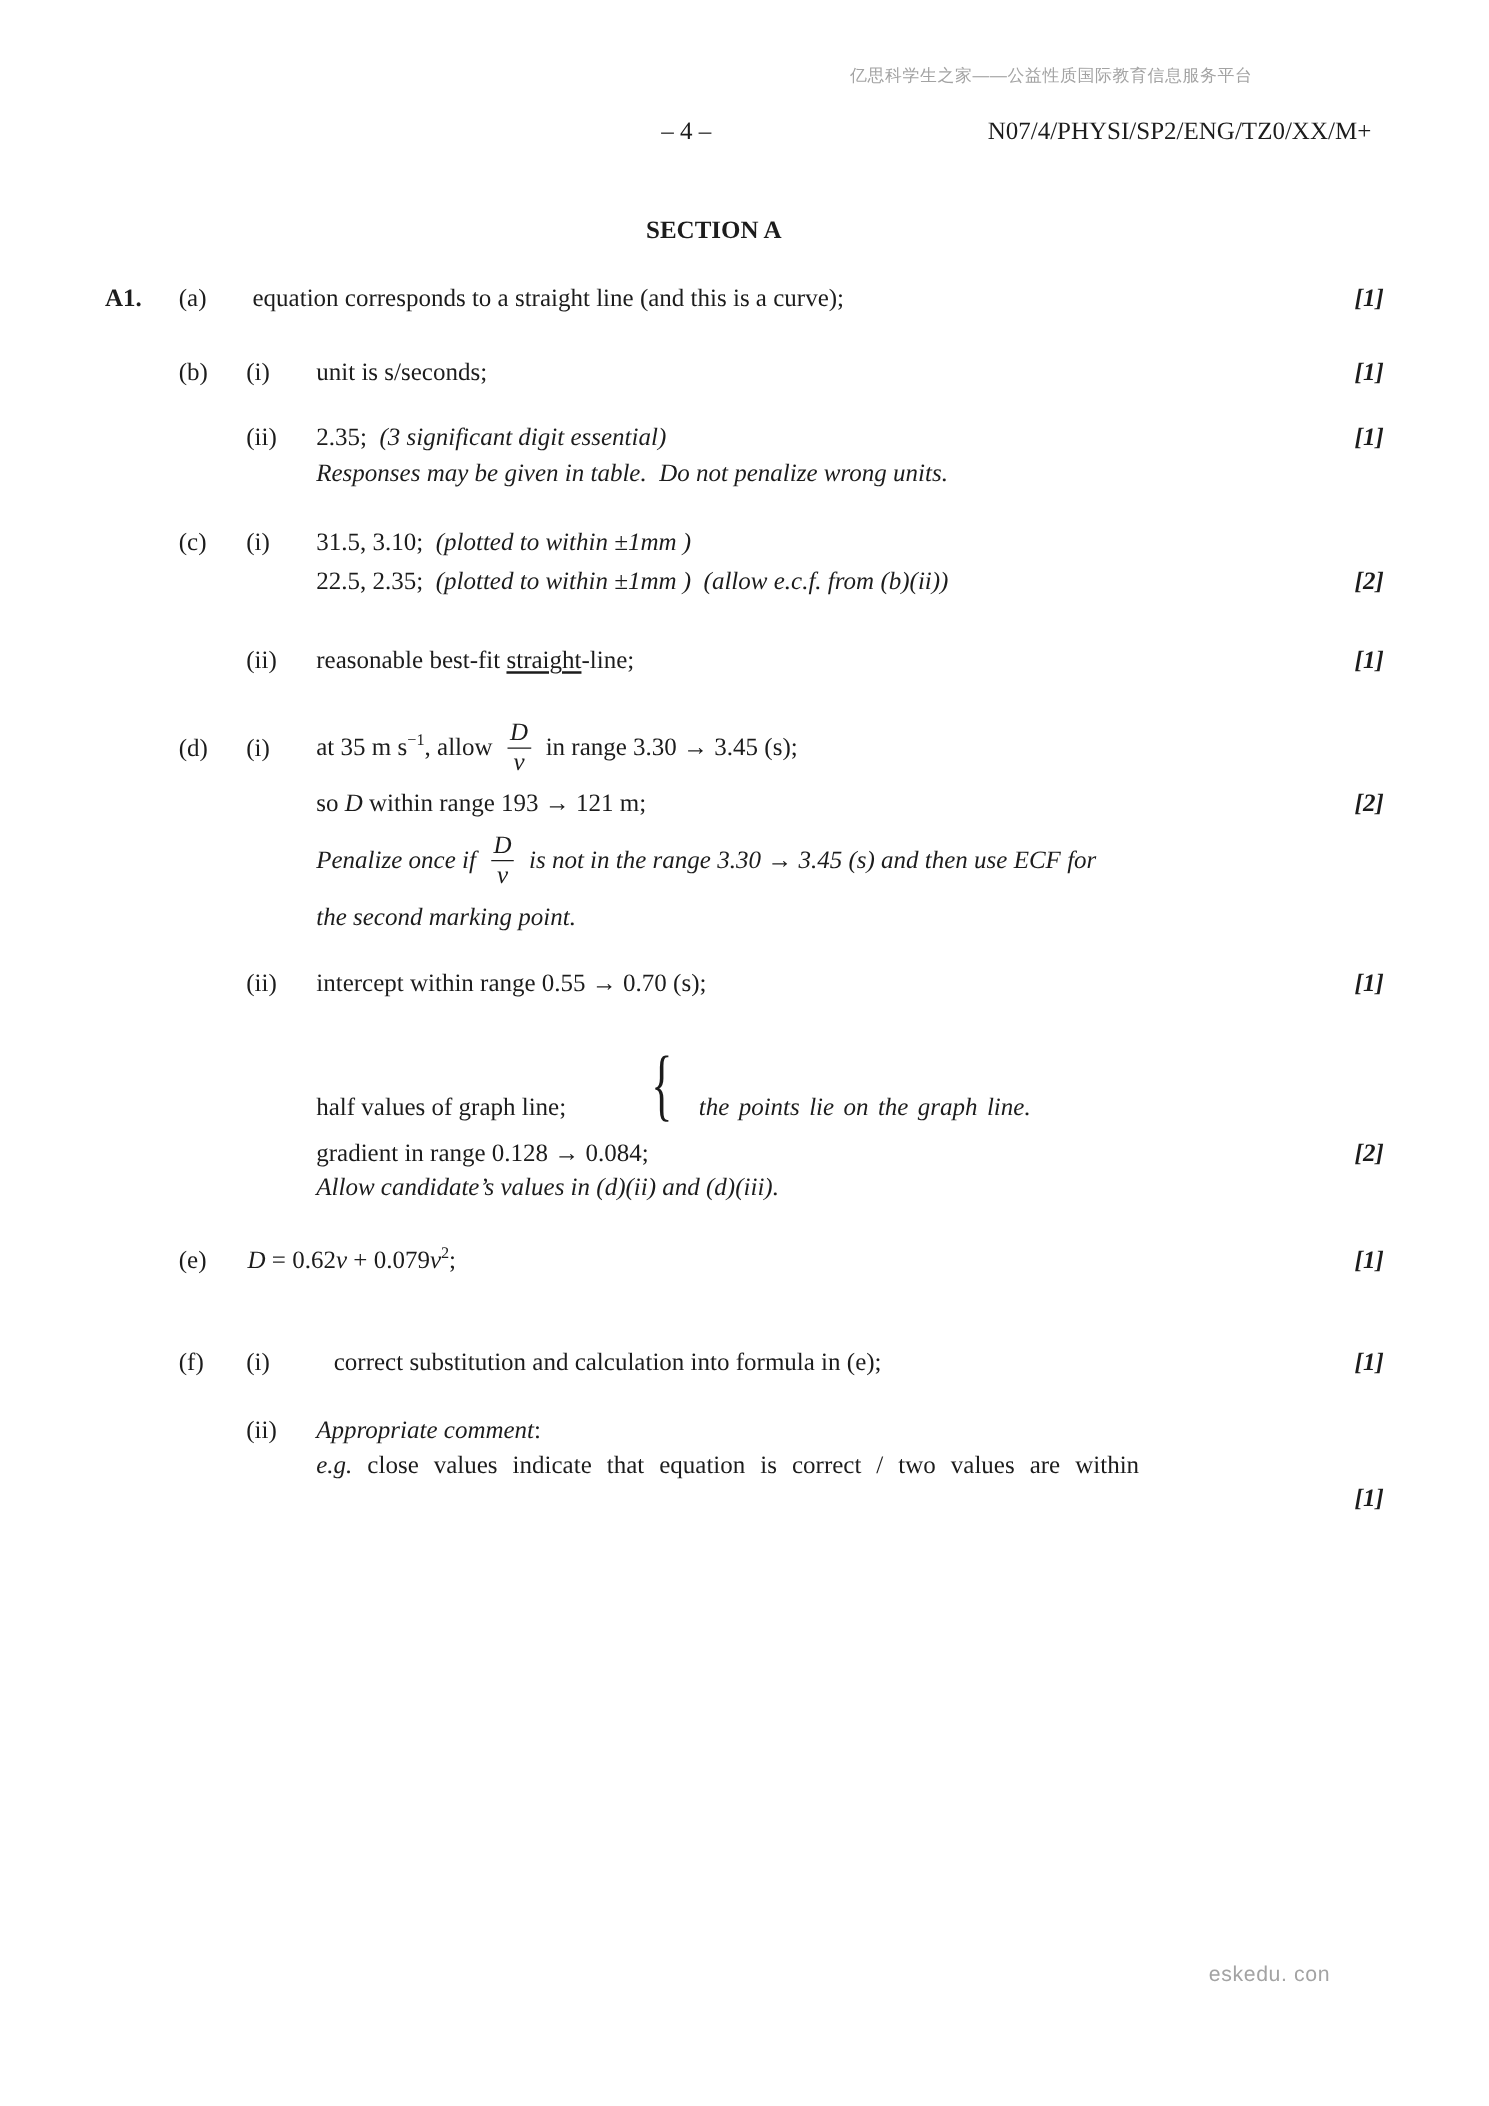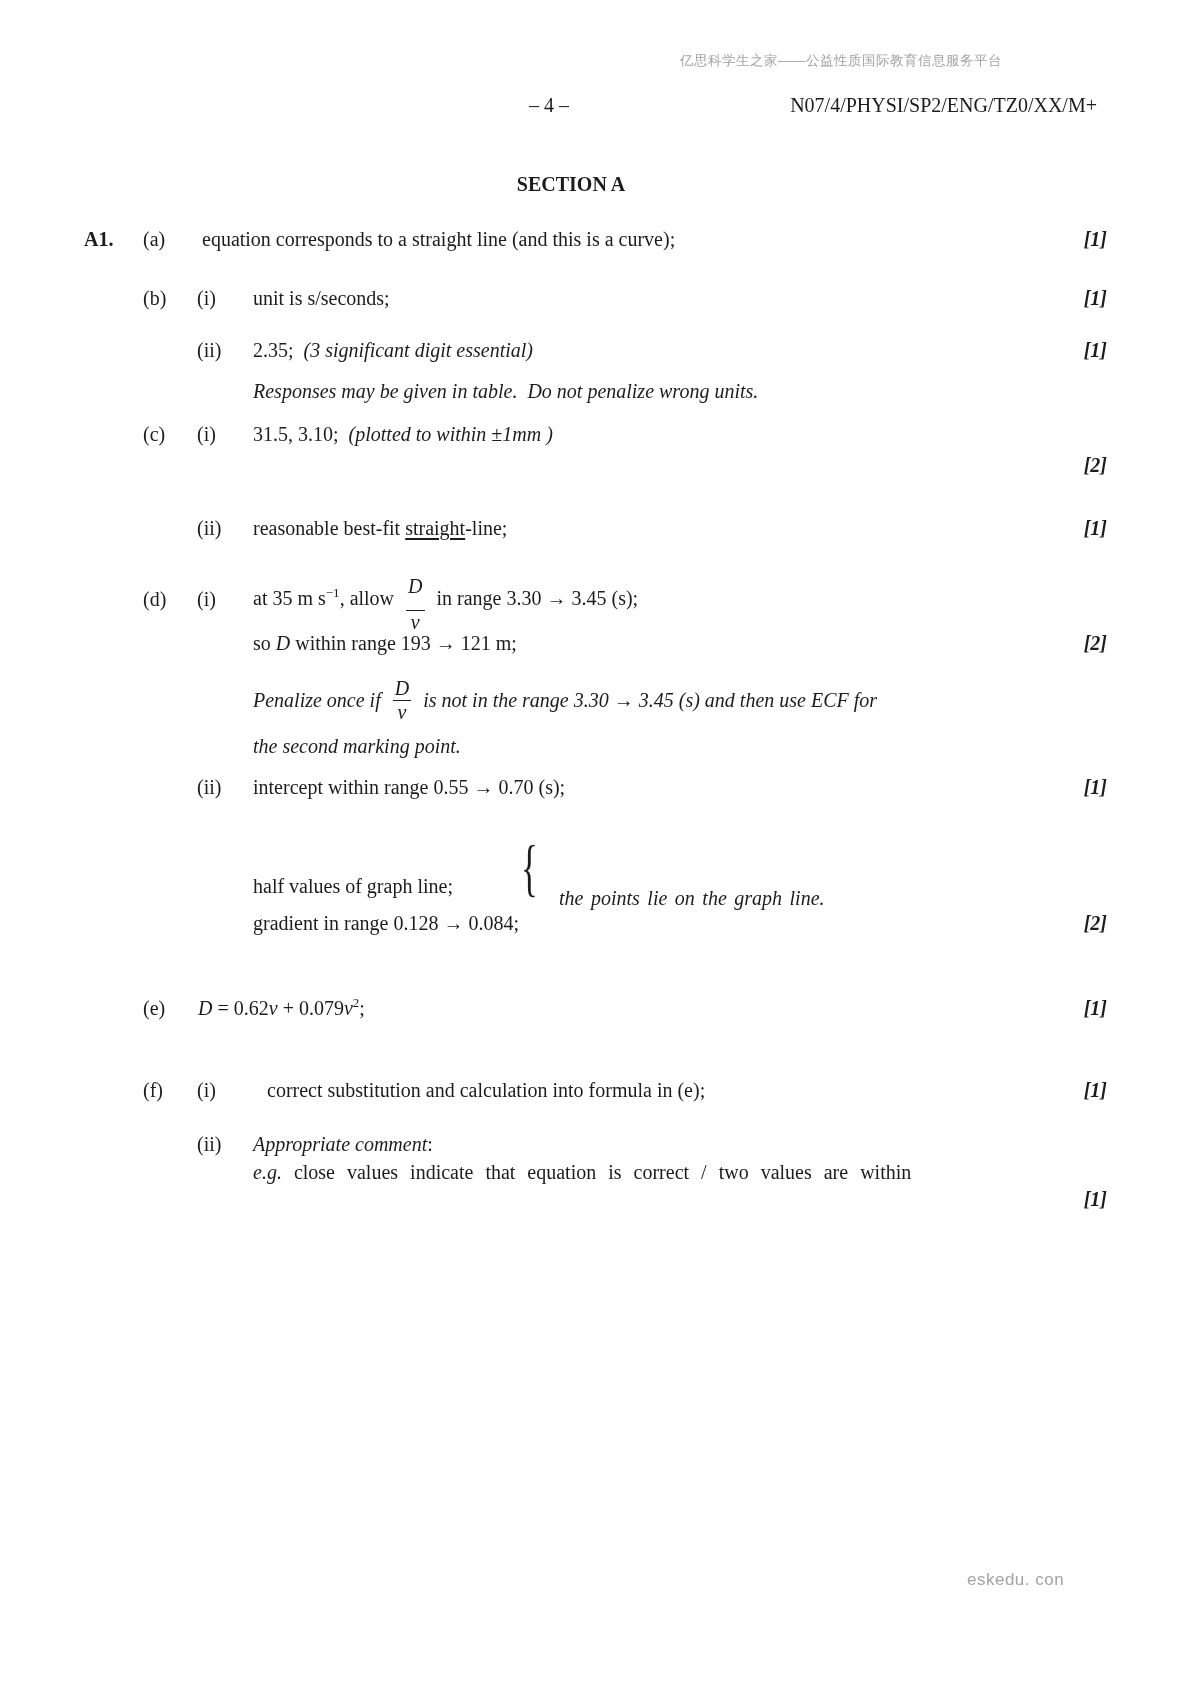--- a/index.html
+++ b/index.html
@@ -3,21 +3,21 @@
 <meta charset="utf-8">
 <style>
   html,body { margin:0; padding:0; background:#ffffff; }
   .page {
     position:relative; width:1191px; height:1685px; background:#ffffff;
     font-family:"Liberation Serif", serif; font-size:20px; color:#1c1c1c;
     overflow:hidden;
   }
   .line { position:absolute; left:0; width:1191px; height:27px; line-height:26px; white-space:nowrap; }
   .at   { position:absolute; top:0; white-space:nowrap; }
-  .it   { font-style:italic;margin-top:12px; }
+  .it   { font-style:italic; }
   .bold { font-weight:bold; }
   .mark { position:absolute; right:84px; top:0; font-style:italic; font-weight:bold; }
   .watermark { color:#a3a3a3; font-family:"Liberation Sans", sans-serif; }
   .cnwm { font-size:13.5px; letter-spacing:0.5px; }
   .ftwm { font-size:17px; letter-spacing:0.5px; }
   .sectionTitle { position:absolute; left:0; width:1142px; text-align:center; font-weight:bold; }
   .frac { display:inline-flex; flex-direction:column; align-items:center; line-height:1.05; margin:0 9px; vertical-align:middle; }
   .frac .den { border-top:1.4px solid #1c1c1c; padding:1px 5px 0 5px; }
   .frac .num { padding:0 5px 1px 5px; }
   .fline { position:absolute; height:52px; display:inline-flex; align-items:center; white-space:nowrap; line-height:1.1; }
@@ -63,20 +63,21 @@
   <div class="line" style="top:366px;">
     <span class="at it" style="left:253px;">Responses may be given in table.&nbsp; Do not penalize wrong units.</span>
   </div>
 
   <div class="line" style="top:421px;">
     <span class="at" style="left:143px;">(c)</span>
     <span class="at" style="left:197px;">(i)</span>
     <span class="at" style="left:253px;"><span>31.5, 3.10;</span>&nbsp; <span class="it">(plotted to within ±1mm )</span></span>
   </div>
   <div class="line" style="top:452px;">
+    <span class="at" style="left:253px;"><span>22.5, 2.35;</span>&nbsp; <span class="it">(plotted to within ±1mm )&nbsp; (allow e.c.f. from (b)(ii))</span></span>
     <span class="mark">[2]</span>
   </div>
 
   <div class="line" style="top:515px;">
     <span class="at" style="left:197px;">(ii)</span>
     <span class="at" style="left:253px;"><span>reasonable best-fit </span><span class="ul">straight</span><span>-line;</span></span>
     <span class="mark">[1]</span>
   </div>
 
   <div class="line" style="top:586px;">
@@ -118,20 +119,23 @@
 
   <span class="brace" style="left:521px; top:836px;">{</span>
   <div class="line" style="top:873px;">
     <span class="at" style="left:253px;">half values of graph line;</span>
     <span class="at it wsp" style="left:559px;">the points lie on the graph line.</span>
   </div>
   <div class="line" style="top:910px;">
     <span class="at" style="left:253px;">gradient in range 0.128 → 0.084;</span>
     <span class="mark">[2]</span>
   </div>
+  <div class="line" style="top:937px;">
+    <span class="at it" style="left:253px;">Allow candidate’s values in (d)(ii) and (d)(iii).</span>
+  </div>
 
   <div class="line" style="top:995px;">
     <span class="at" style="left:143px;">(e)</span>
     <span class="at" style="left:198px;"><span class="it">D</span><span> = 0.62</span><span class="it">v</span><span> + 0.079</span><span class="it">v</span><sup>2</sup><span>;</span></span>
     <span class="mark">[1]</span>
   </div>
 
   <div class="line" style="top:1077px;">
     <span class="at" style="left:143px;">(f)</span>
     <span class="at" style="left:197px;">(i)</span>

